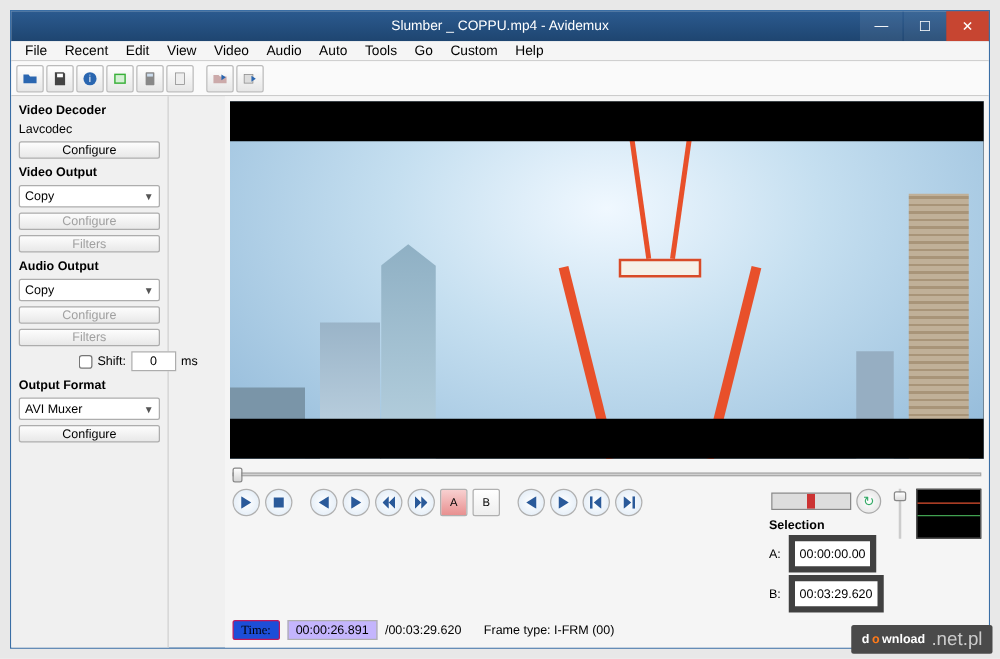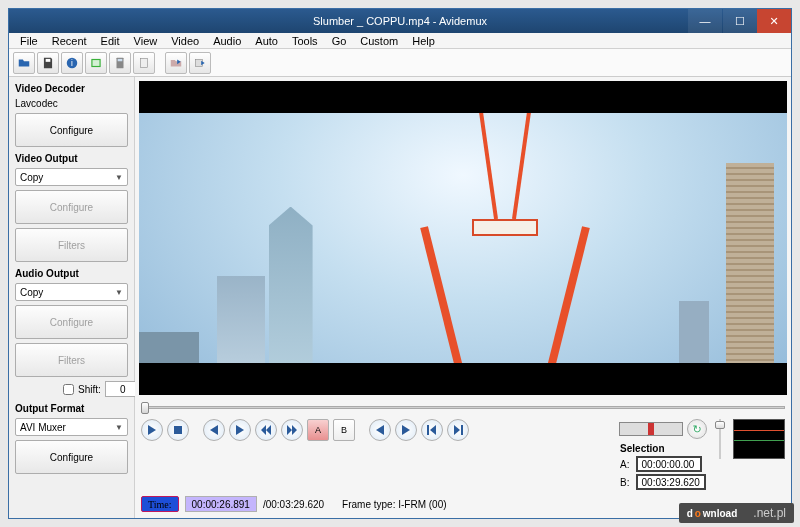--- a/index.html
+++ b/index.html
@@ -11,25 +11,25 @@
 .win-btns { display: flex; height: 100%; }
 .win-btn { width: 34px; height: 100%; display: flex; align-items: center; justify-content: center; color: #fff; font-size: 11px; }
 .win-btn.close { background: #c74531; }
 .win-btn.min, .win-btn.max { background: rgba(255,255,255,0.08); margin-left: 1px; }
 .menubar { height: 16px; background: #f5f5f5; border-bottom: 1px solid #d0d0d0; display: flex; align-items: center; font-size: 11px; padding: 0 4px; }
 .menu-item { padding: 2px 7px; }
 .toolbar { height: 28px; background: #fafafa; border-bottom: 1px solid #ccc; display: flex; align-items: center; padding: 2px 4px; gap: 2px; }
 .tbtn { width: 22px; height: 22px; border: 1px solid #bbb; border-radius: 2px; background: linear-gradient(#fff,#e6e6e6); display: flex; align-items: center; justify-content: center; }
 .tbtn svg { width: 14px; height: 14px; }
 .tsep { width: 6px; }
-.content { flex: 1; display: flex; min-height: 0; }
+.content { flex: 1; display: flex; min-height: 0; gap: 45px; }
 .sidebar { width: 126px; background: #f0f0f0; border-right: 1px solid #d0d0d0; padding: 4px 6px; font-size: 10px; display: flex; flex-direction: column; gap: 4px; }
 .sec-label { font-weight: bold; font-size: 10px; margin-top: 2px; }
 .small-text { font-size: 10px; }
-.btn { height: 34px; border: 1px solid #adadad; background: linear-gradient(#fdfdfd,#e8e8e8); font-size: 10px; display: flex; align-items: center; justify-content: center; border-radius: 2px; }
+.btn { height: 14px; border: 1px solid #adadad; background: linear-gradient(#fdfdfd,#e8e8e8); font-size: 10px; display: flex; align-items: center; justify-content: center; border-radius: 2px; }
 .btn.disabled { color: #a0a0a0; }
 .combo { height: 18px; border: 1px solid #adadad; background: #fff; font-size: 10px; display: flex; align-items: center; padding: 0 4px; justify-content: space-between; border-radius: 2px; }
 .combo .arrow { font-size: 8px; color: #555; }
 .shift-row { display: flex; align-items: center; gap: 4px; padding-left: 48px; }
 .shift-row input[type=checkbox] { width: 11px; height: 11px; }
 .spinner { width: 36px; height: 16px; border: 1px solid #adadad; background: #fff; font-size: 10px; text-align: center; }
 .video-area { flex: 1; display: flex; flex-direction: column; background: #f5f5f5; }
 .video-frame { flex: 1; background: #000; margin: 4px 4px 0 4px; position: relative; overflow: hidden; }
 .sky { position: absolute; inset: 0; background: radial-gradient(ellipse at 50% 30%, #f0f8ff 0%, #c5dff0 40%, #90b8d8 100%); }
 .tower { position: absolute; left: 48%; bottom: 0; width: 110px; height: 92%; }
@@ -61,29 +61,29 @@
 .marker-btn.red { background: linear-gradient(#f8d0d0,#e89090); }
 .time-row { display: flex; align-items: center; gap: 6px; font-size: 10px; margin-top: 6px; }
 .time-label { height: 16px; border: 1px solid #be185d; background: #1d4ed8; padding: 0 6px; display: flex; align-items: center; border-radius: 2px; font-family: Liberation Serif, serif; }
 .time-val { height: 16px; border: 1px solid #b0b0b0; background: #c4b5fd; padding: 0 6px; display: flex; align-items: center; }
 .right-bottom { display: flex; gap: 8px; align-items: flex-start; margin-left: auto; }
 .vol-strip { width: 64px; height: 14px; border: 1px solid #888; background: linear-gradient(90deg,#ddd 0%, #ddd 45%, #c33 45%, #c33 55%, #ddd 55%);}
 .round-btn { width: 20px; height: 20px; border: 1px solid #aaa; border-radius: 10px; background: radial-gradient(#fff,#e0e0e0); display:flex;align-items:center;justify-content:center;font-size:11px;color:#3a6; }
 .sel-box { font-size: 10px; }
 .sel-box .hdr { font-weight: bold; margin-bottom: 2px; }
 .sel-box .row { display: flex; gap: 6px; align-items: center; margin-top: 2px; }
-.sel-box .val { height: 16px; border: 2px solid #404040; background: #fff; padding: 0 4px; min-width: 66px; display:flex;align-items:center; }
+.sel-box .val { height: 30px; border: 5px solid #404040; background: #fff; padding: 0 4px; min-width: 66px; display:flex;align-items:center; }
 .scope { width: 52px; height: 40px; background: #000; border: 1px solid #555; position: relative; }
 .scope::before { content:""; position:absolute; left:0; right:0; top:10px; border-top:1px solid #e05030; }
 .scope::after { content:""; position:absolute; left:0; right:0; top:20px; border-top:1px solid #40a050; }
 .vslider { width: 10px; height: 40px; border:0; position:relative; }
 .vslider .vtrk { position:absolute; left:4px; top:0; bottom:0; width:2px; background:#ccc; }
 .vslider .vthm { position:absolute; left:0; top:2px; width:10px; height:8px; background:linear-gradient(#fff,#ddd); border:1px solid #888; border-radius:2px;}
 .watermark { position: absolute; right: 6px; bottom: 4px; background: #4a4a4a; color: #fff; font-size: 10px; padding: 3px 8px; border-radius: 2px; display:flex; align-items:center; gap:2px; z-index: 50; }
-.watermark b { color:#fff; } .watermark .o { color:#ff7a1a; font-weight:bold; } .watermark .sfx{ color:#ccc; font-size:12px; margin-left:14px;}
+.watermark b { color:#fff; } .watermark .o { color:#ff7a1a; font-weight:bold; } .watermark .sfx{ color:#ccc; font-size:15px; margin-left:3px;}
 </style>
 </head>
 <body>
 
 <div class="window">
 
   <div class="titlebar">
     <div class="title">Slumber _ COPPU.mp4 - Avidemux</div>
     <div class="spacer"></div>
     <div class="win-btns">

